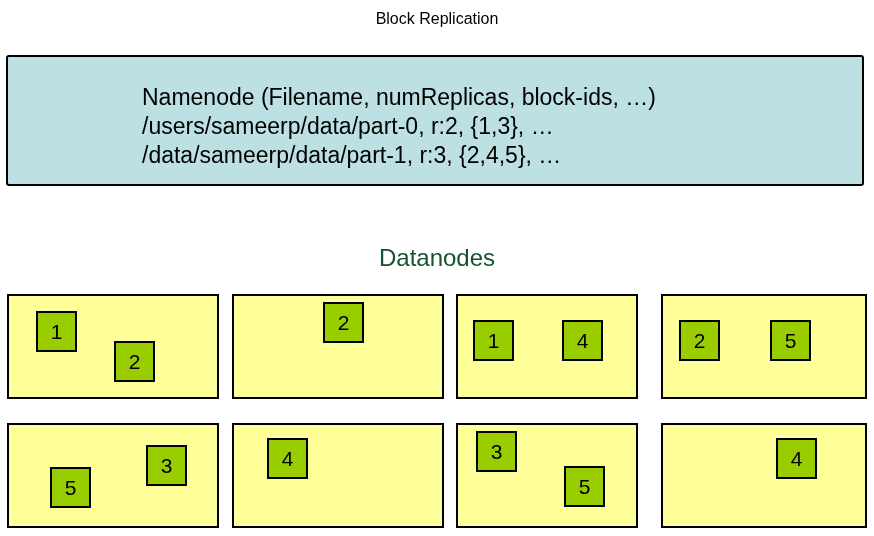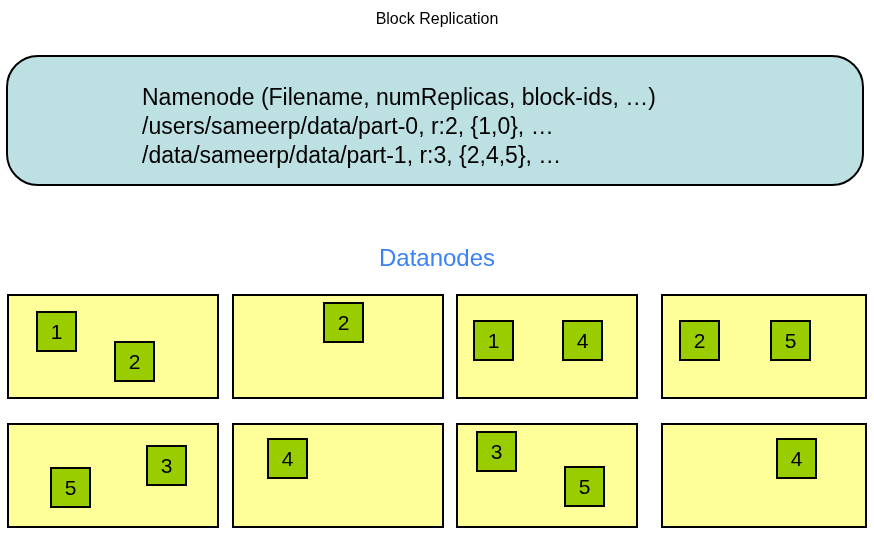--- a/index.html
+++ b/index.html
@@ -32,21 +32,21 @@
   
   #namenode-panel {
     position: absolute;
     left: 6px;
     top: 55px;
     width: 858px;
     height: 131px;
     box-sizing: border-box;
     background: #bde0e3;
     border: 2px solid #000000;
-    border-radius: 32px;
+    border-radius: 3px;
   }
   #namenode-text {
     position: absolute;
     left: 134px;
     top: 26px;
     font-size: 23px;
     line-height: 29px;
     color: #000000;
     white-space: nowrap;
   }
@@ -55,21 +55,21 @@
   }
 
   
   #datanodes-label {
     position: absolute;
     left: 0;
     top: 243px;
     width: 874px;
     text-align: center;
     font-size: 24px;
-    color: #3b82f6;
+    color: #14532d;
     line-height: 30px;
     white-space: nowrap;
   }
 
   
   .datanode {
     position: absolute;
     box-sizing: border-box;
     background: #ffff99;
     border: 2px solid #000000;
@@ -99,21 +99,21 @@
 </head>
 <body>
 
 <div id="page">
 
   <div id="diagram-title">Block Replication</div>
 
   <div id="namenode-panel">
     <div id="namenode-text">
       <div>Namenode (Filename, numReplicas, block-ids, …)</div>
-      <div>/users/sameerp/data/part-0, r:2, {1,0}, …</div>
+      <div>/users/sameerp/data/part-0, r:2, {1,3}, …</div>
       <div>/data/sameerp/data/part-1, r:3, {2,4,5}, …</div>
     </div>
   </div>
 
   <div id="datanodes-label">Datanodes</div>
 
   <div id="datanode-container">
       <div class="datanode dn-c0 dn-r0">
         <div class="block" style="left: 27px; top: 15px;">1</div>
         <div class="block" style="left: 105px; top: 45px;">2</div>

